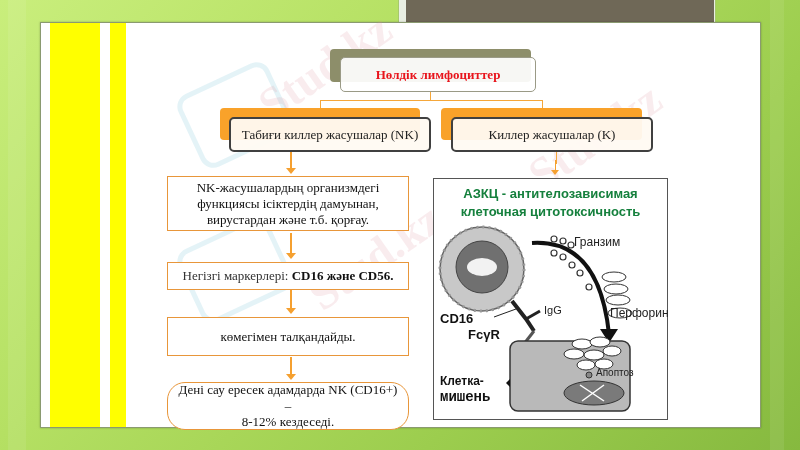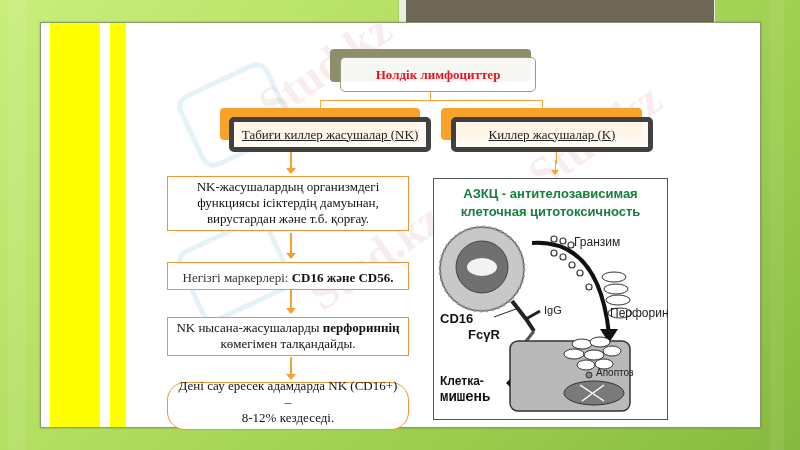--- a/index.html
+++ b/index.html
@@ -13,28 +13,28 @@
   .banner-frame{position:absolute;left:398px;top:-2px;width:318px;height:46px;background:#e9efe2;
     border:1px solid #a6c86d;box-sizing:border-box;}
   .banner{position:absolute;left:406px;top:0;width:308px;height:39px;background:#6f6857;}
   .back{position:absolute;border-radius:4px;}
   .front{position:absolute;border-radius:5px;background:#fff;display:flex;align-items:center;justify-content:center;
     font-size:13px;color:#222;box-sizing:border-box;}
   .root-back{left:330px;top:49px;width:201px;height:33px;background:#8d8e6a;}
   .root-front{left:340px;top:57px;width:196px;height:35px;border:1px solid #9a9a86;background:rgba(255,255,255,0.93);
     color:#e8141c;font-weight:bold;font-size:13px;}
   .ob{background:#f9a22a;}
-  .of{border:5px solid #404040;background:rgba(255,250,242,0.95);text-decoration:underline;}
+  .of{border:2px solid #404040;background:rgba(255,250,242,0.95);}
   .line{position:absolute;background:#f5a73a;}
   .vline-root{position:absolute;left:430px;top:92px;width:1px;height:8px;background:#f5a73a;}
   .arrow{position:absolute;width:10px;}
   .arrow .shaft{position:absolute;left:4px;top:0;width:2px;background:#f5a030;}
   .arrow .head{position:absolute;left:0;width:0;height:0;border-left:5px solid transparent;border-right:5px solid transparent;border-top:6px solid #f5a030;}
   .flow-box{position:absolute;left:167px;width:242px;border:1px solid #e8963a;background:#fff;box-sizing:border-box;
-    text-align:center;font-size:13px;line-height:16px;color:#111;padding:3px 6px;display:flex;flex-direction:column;justify-content:flex-end;}
+    text-align:center;font-size:13px;line-height:16px;color:#111;padding:3px 6px;display:flex;flex-direction:column;justify-content:center;}
   .diagram{position:absolute;left:433px;top:178px;width:235px;height:242px;border:1px solid #555;background:#fff;box-sizing:border-box;
     font-family:"Liberation Sans","DejaVu Sans",sans-serif;}
   .d-title{position:absolute;left:0;right:0;top:6px;text-align:center;font-weight:bold;font-size:13px;line-height:18px;color:#15803d;}
   .d-label{position:absolute;font-size:12px;color:#222;}
   .d-bold{font-weight:bold;font-size:13px;color:#111;}
   .watermark{position:absolute;font-family:"Liberation Serif",serif;font-size:46px;font-weight:bold;
     color:rgba(220,150,160,0.18);transform:rotate(-35deg);white-space:nowrap;pointer-events:none;}
   .wm-logo{position:absolute;width:90px;height:70px;border:5px solid rgba(130,200,220,0.22);border-radius:14px;transform:rotate(-25deg);pointer-events:none;}
 </style>
 </head>
@@ -107,23 +107,20 @@
   <div>вирустардан және т.б. қорғау.</div>
 </div>
 
 <div class="flow-box" style="top:262px;height:28px;">
   <div>
     <span style="color:#333;">Негізгі маркерлері: </span><b>CD16</b><b> және </b><b>CD56.</b>
   </div>
 </div>
 
 <div class="flow-box" style="top:317px;height:39px;">
-  <div>
-    <span>NK нысана-жасушаларды </span><b>перфориннің</b>
-  </div>
   <div>көмегімен талқандайды.</div>
 </div>
 
 <div class="flow-box" style="top:382px;height:48px;border-radius:18px;">
   <div>Дені сау ересек адамдарда NK (CD16+) –</div>
   <div>8-12% кездеседі.</div>
 </div>
 
 <div class="diagram">
   <div class="d-title">

